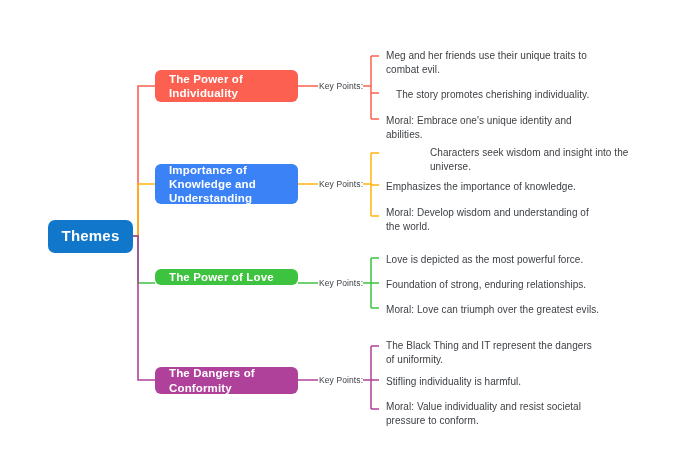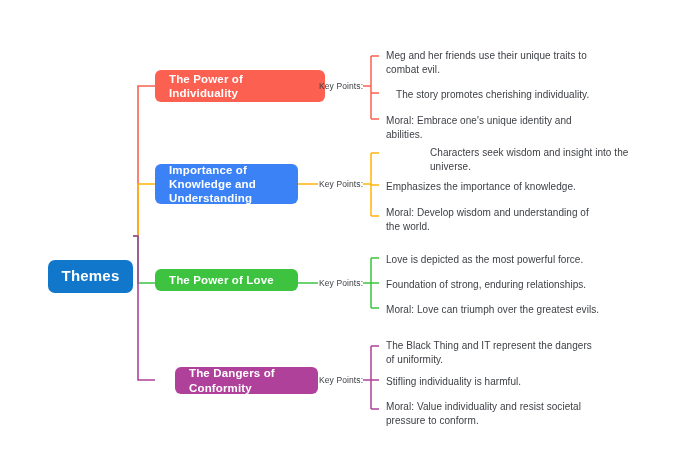--- a/index.html
+++ b/index.html
@@ -82,49 +82,49 @@
 
     <path fill="none" stroke="#fb6050" stroke-width="1.5" d="M363,86 L371,86 M371,56 L371,119 M371,56 L379,56 M371,93 L379,93 M371,119 L379,119"></path>
 
     <path fill="none" stroke="#ffb40c" stroke-width="1.5" d="M363,184 L371,184 M371,153 L371,216 M371,153 L379,153 M371,185 L379,185 M371,216 L379,216"></path>
 
     <path fill="none" stroke="#3dc33f" stroke-width="1.5" d="M363,283 L371,283 M371,258 L371,308 M371,258 L379,258 M371,283 L379,283 M371,308 L379,308"></path>
 
     <path fill="none" stroke="#b0419b" stroke-width="1.5" d="M363,380 L371,380 M371,346 L371,409 M371,346 L379,346 M371,380 L379,380 M371,409 L379,409"></path>
   </svg>
 
-  <div class="node node-root" style="left:48px; top:220px; width:85px; height:33px; background:#1177ca;margin-top:40px;">
+  <div class="node node-root" style="left:48px; top:220px; width:85px; height:33px; background:#1177ca;">
     <span>Themes</span>
   </div>
 
-  <div class="node node-branch" style="left:155px; top:70px; width:170px; height:32px; background:#fb6050;">
+  <div class="node node-branch" style="left:155px; top:70px; width:143px; height:32px; background:#fb6050;">
     <span>The Power of Individuality</span>
   </div>
   <div class="key-points-label" style="left:319px; top:81px;">Key Points:</div>
   <div class="leaf-text" style="left:386px; top:49px; width:215px;">Meg and her friends use their unique traits to combat evil.</div>
   <div class="leaf-text" style="left:396px; top:88px; width:215px;">The story promotes cherishing individuality.</div>
   <div class="leaf-text" style="left:386px; top:114px; width:215px;">Moral: Embrace one's unique identity and abilities.</div>
 
   <div class="node node-branch" style="left:155px; top:164px; width:143px; height:40px; background:#3b82f6;">
     <span>Importance of Knowledge and Understanding</span>
   </div>
   <div class="key-points-label" style="left:319px; top:179px;">Key Points:</div>
   <div class="leaf-text" style="left:386px; top:146px; width:200px;margin-left:44px;">Characters seek wisdom and insight into the universe.</div>
   <div class="leaf-text" style="left:386px; top:180px; width:215px;">Emphasizes the importance of knowledge.</div>
   <div class="leaf-text" style="left:386px; top:206px; width:213px;">Moral: Develop wisdom and understanding of the world.</div>
 
-  <div class="node node-branch" style="left:155px; top:269px; width:143px; height:22px; background:#3dc33f;">
+  <div class="node node-branch" style="left:155px; top:269px; width:143px; height:16px; background:#3dc33f;">
     <span>The Power of Love</span>
   </div>
   <div class="key-points-label" style="left:319px; top:278px;">Key Points:</div>
   <div class="leaf-text" style="left:386px; top:253px; width:215px;">Love is depicted as the most powerful force.</div>
   <div class="leaf-text" style="left:386px; top:278px; width:215px;">Foundation of strong, enduring relationships.</div>
   <div class="leaf-text" style="left:386px; top:303px; width:215px;">Moral: Love can triumph over the greatest evils.</div>
 
-  <div class="node node-branch" style="left:155px; top:367px; width:143px; height:27px; background:#b0419b;margin-left:20px;">
+  <div class="node node-branch" style="left:155px; top:367px; width:143px; height:27px; background:#b0419b;">
     <span>The Dangers of Conformity</span>
   </div>
   <div class="key-points-label" style="left:319px; top:375px;">Key Points:</div>
   <div class="leaf-text" style="left:386px; top:339px; width:208px;">The Black Thing and IT represent the dangers of uniformity.</div>
   <div class="leaf-text" style="left:386px; top:375px; width:215px;">Stifling individuality is harmful.</div>
   <div class="leaf-text" style="left:386px; top:400px; width:212px;">Moral: Value individuality and resist societal pressure to conform.</div>
 
 </div>
 
 </body></html>

